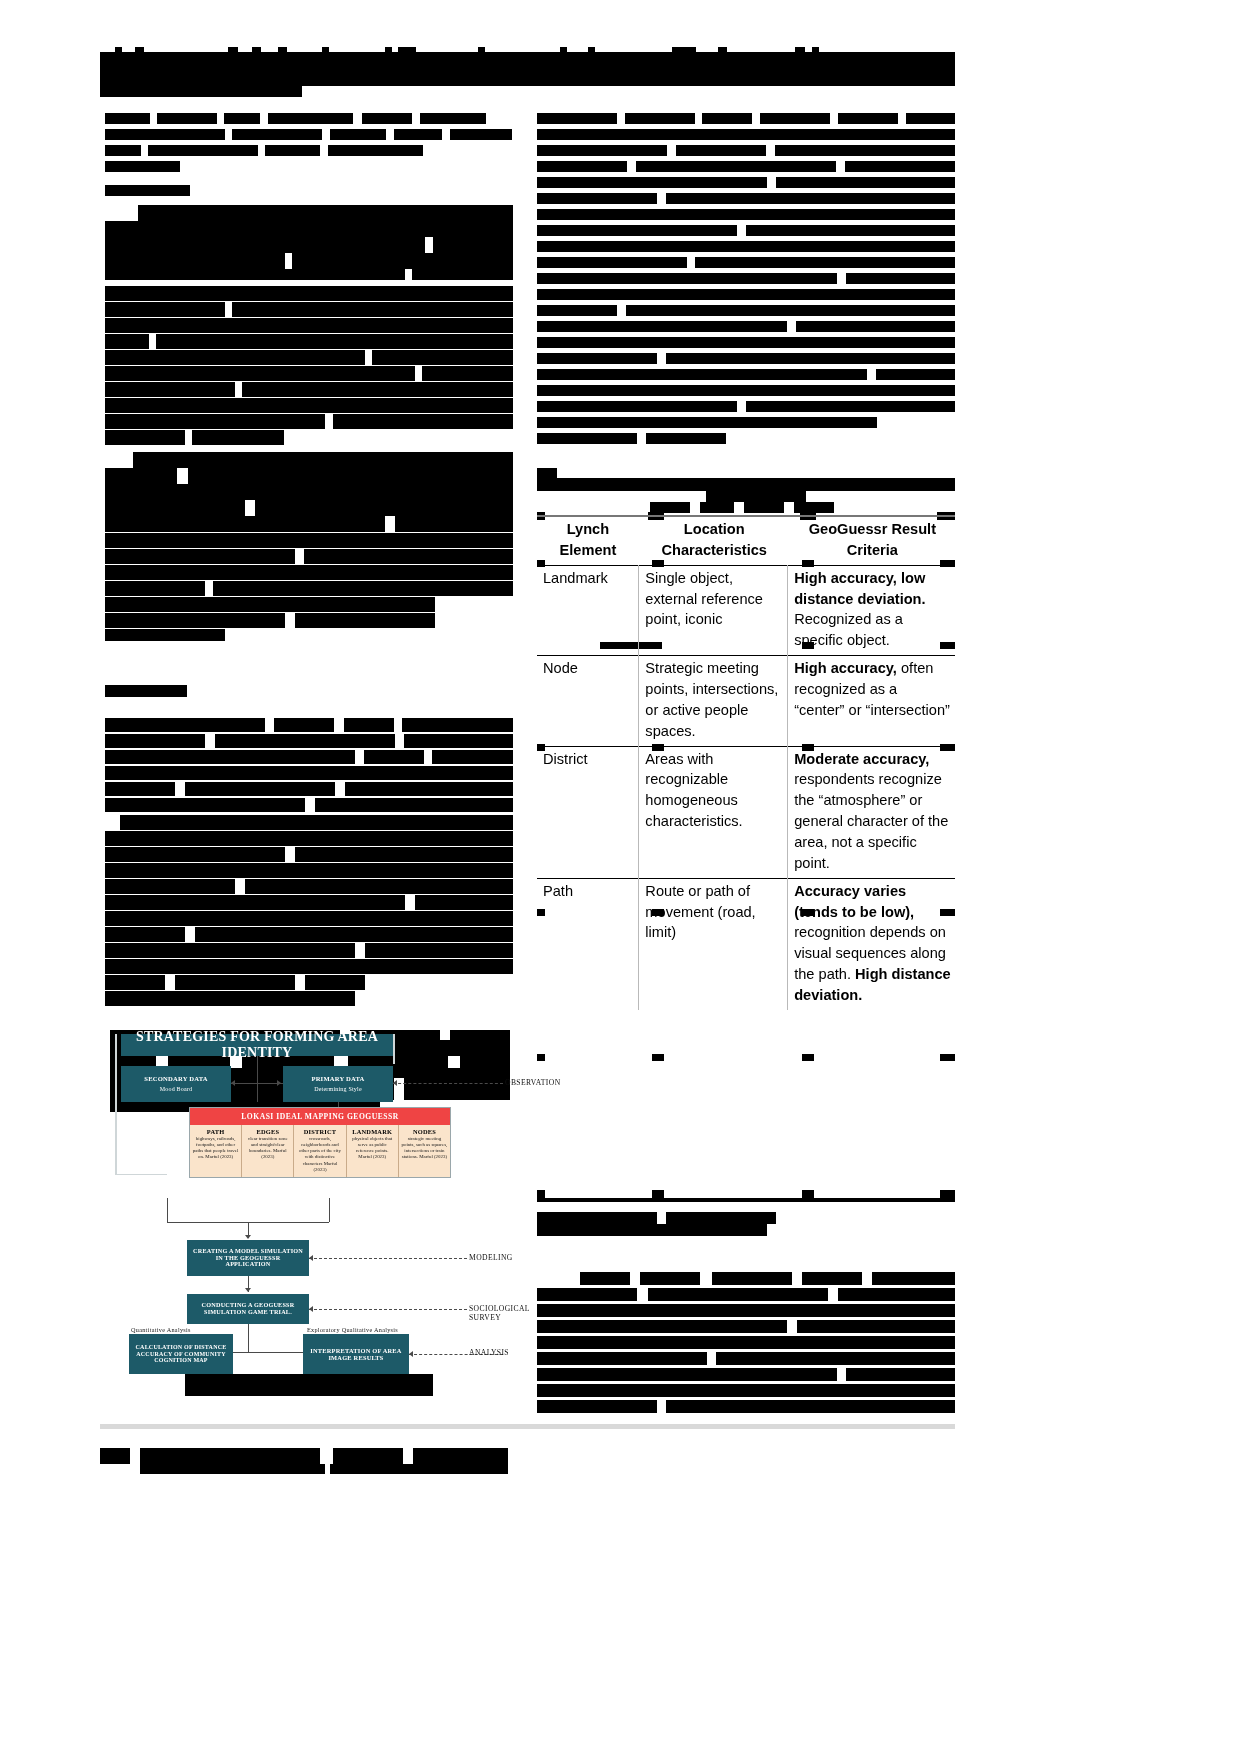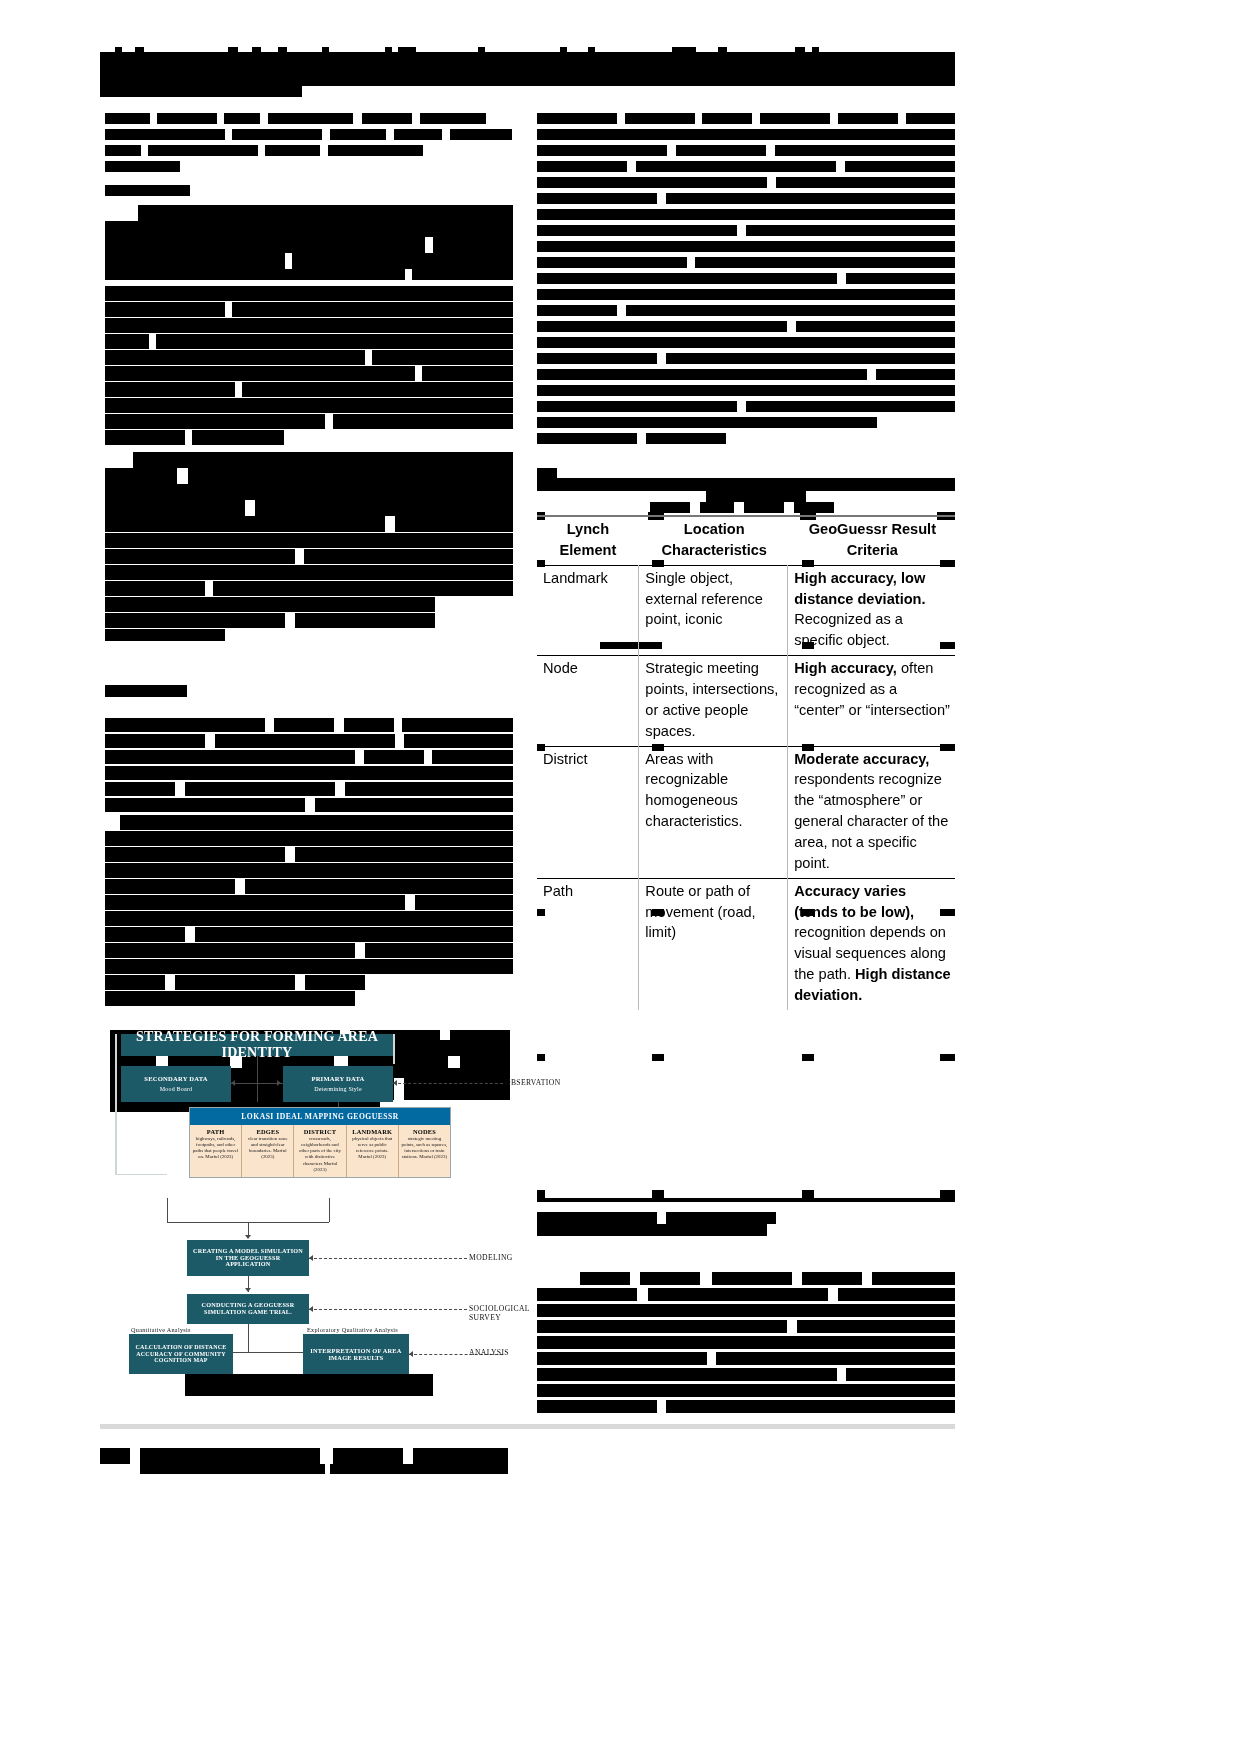--- a/index.html
+++ b/index.html
@@ -39,21 +39,21 @@
     position:absolute;background:#1d5a68;color:#fff;
     display:flex;align-items:center;justify-content:center;
     text-align:center;font-weight:bold;letter-spacing:.2px;
     box-sizing:border-box;line-height:1.12;
   }
   .dg-line{position:absolute;background:#4a4a4a;}
   .dg-dash{position:absolute;border-top:1px dashed #4a4a4a;}
   .dg-lbl{position:absolute;color:#222;font-size:6.2px;letter-spacing:.3px;}
   .dg-side{position:absolute;color:#111;font-size:7.6px;letter-spacing:.4px;}
   .mapwrap{position:absolute;left:82px;top:77px;width:262px;border:1px solid #9aa7ab;box-sizing:border-box;}
-  .maphdr{background:#0369a1;color:#fff;font-size:7.6px;font-weight:bold;text-align:center;padding:4px 0 4px;letter-spacing:.5px;}
+  .maphdr{background:#ef4444;color:#fff;font-size:7.6px;font-weight:bold;text-align:center;padding:4px 0 4px;letter-spacing:.5px;}
   .mapcols{display:flex;background:#fae4cb;}
   .mapcol{flex:1;border-left:1px solid #c9ab8a;padding:3px 2px 4px;box-sizing:border-box;}
   .mapcol:first-child{border-left:none;}
   .mapcol .ct{font-size:6.4px;font-weight:bold;text-align:center;margin-bottom:1px;letter-spacing:.2px;}
   .mapcol .cd{font-size:4.9px;text-align:center;line-height:1.25;color:#1a1a1a;}
   .arrowhead{position:absolute;width:0;height:0;}
   .ah-down{border-left:3.2px solid transparent;border-right:3.2px solid transparent;border-top:4.6px solid #4a4a4a;}
   .ah-left{border-top:3.2px solid transparent;border-bottom:3.2px solid transparent;border-right:4.6px solid #4a4a4a;}
   .ah-right{border-top:3.2px solid transparent;border-bottom:3.2px solid transparent;border-left:4.6px solid #4a4a4a;}
   

